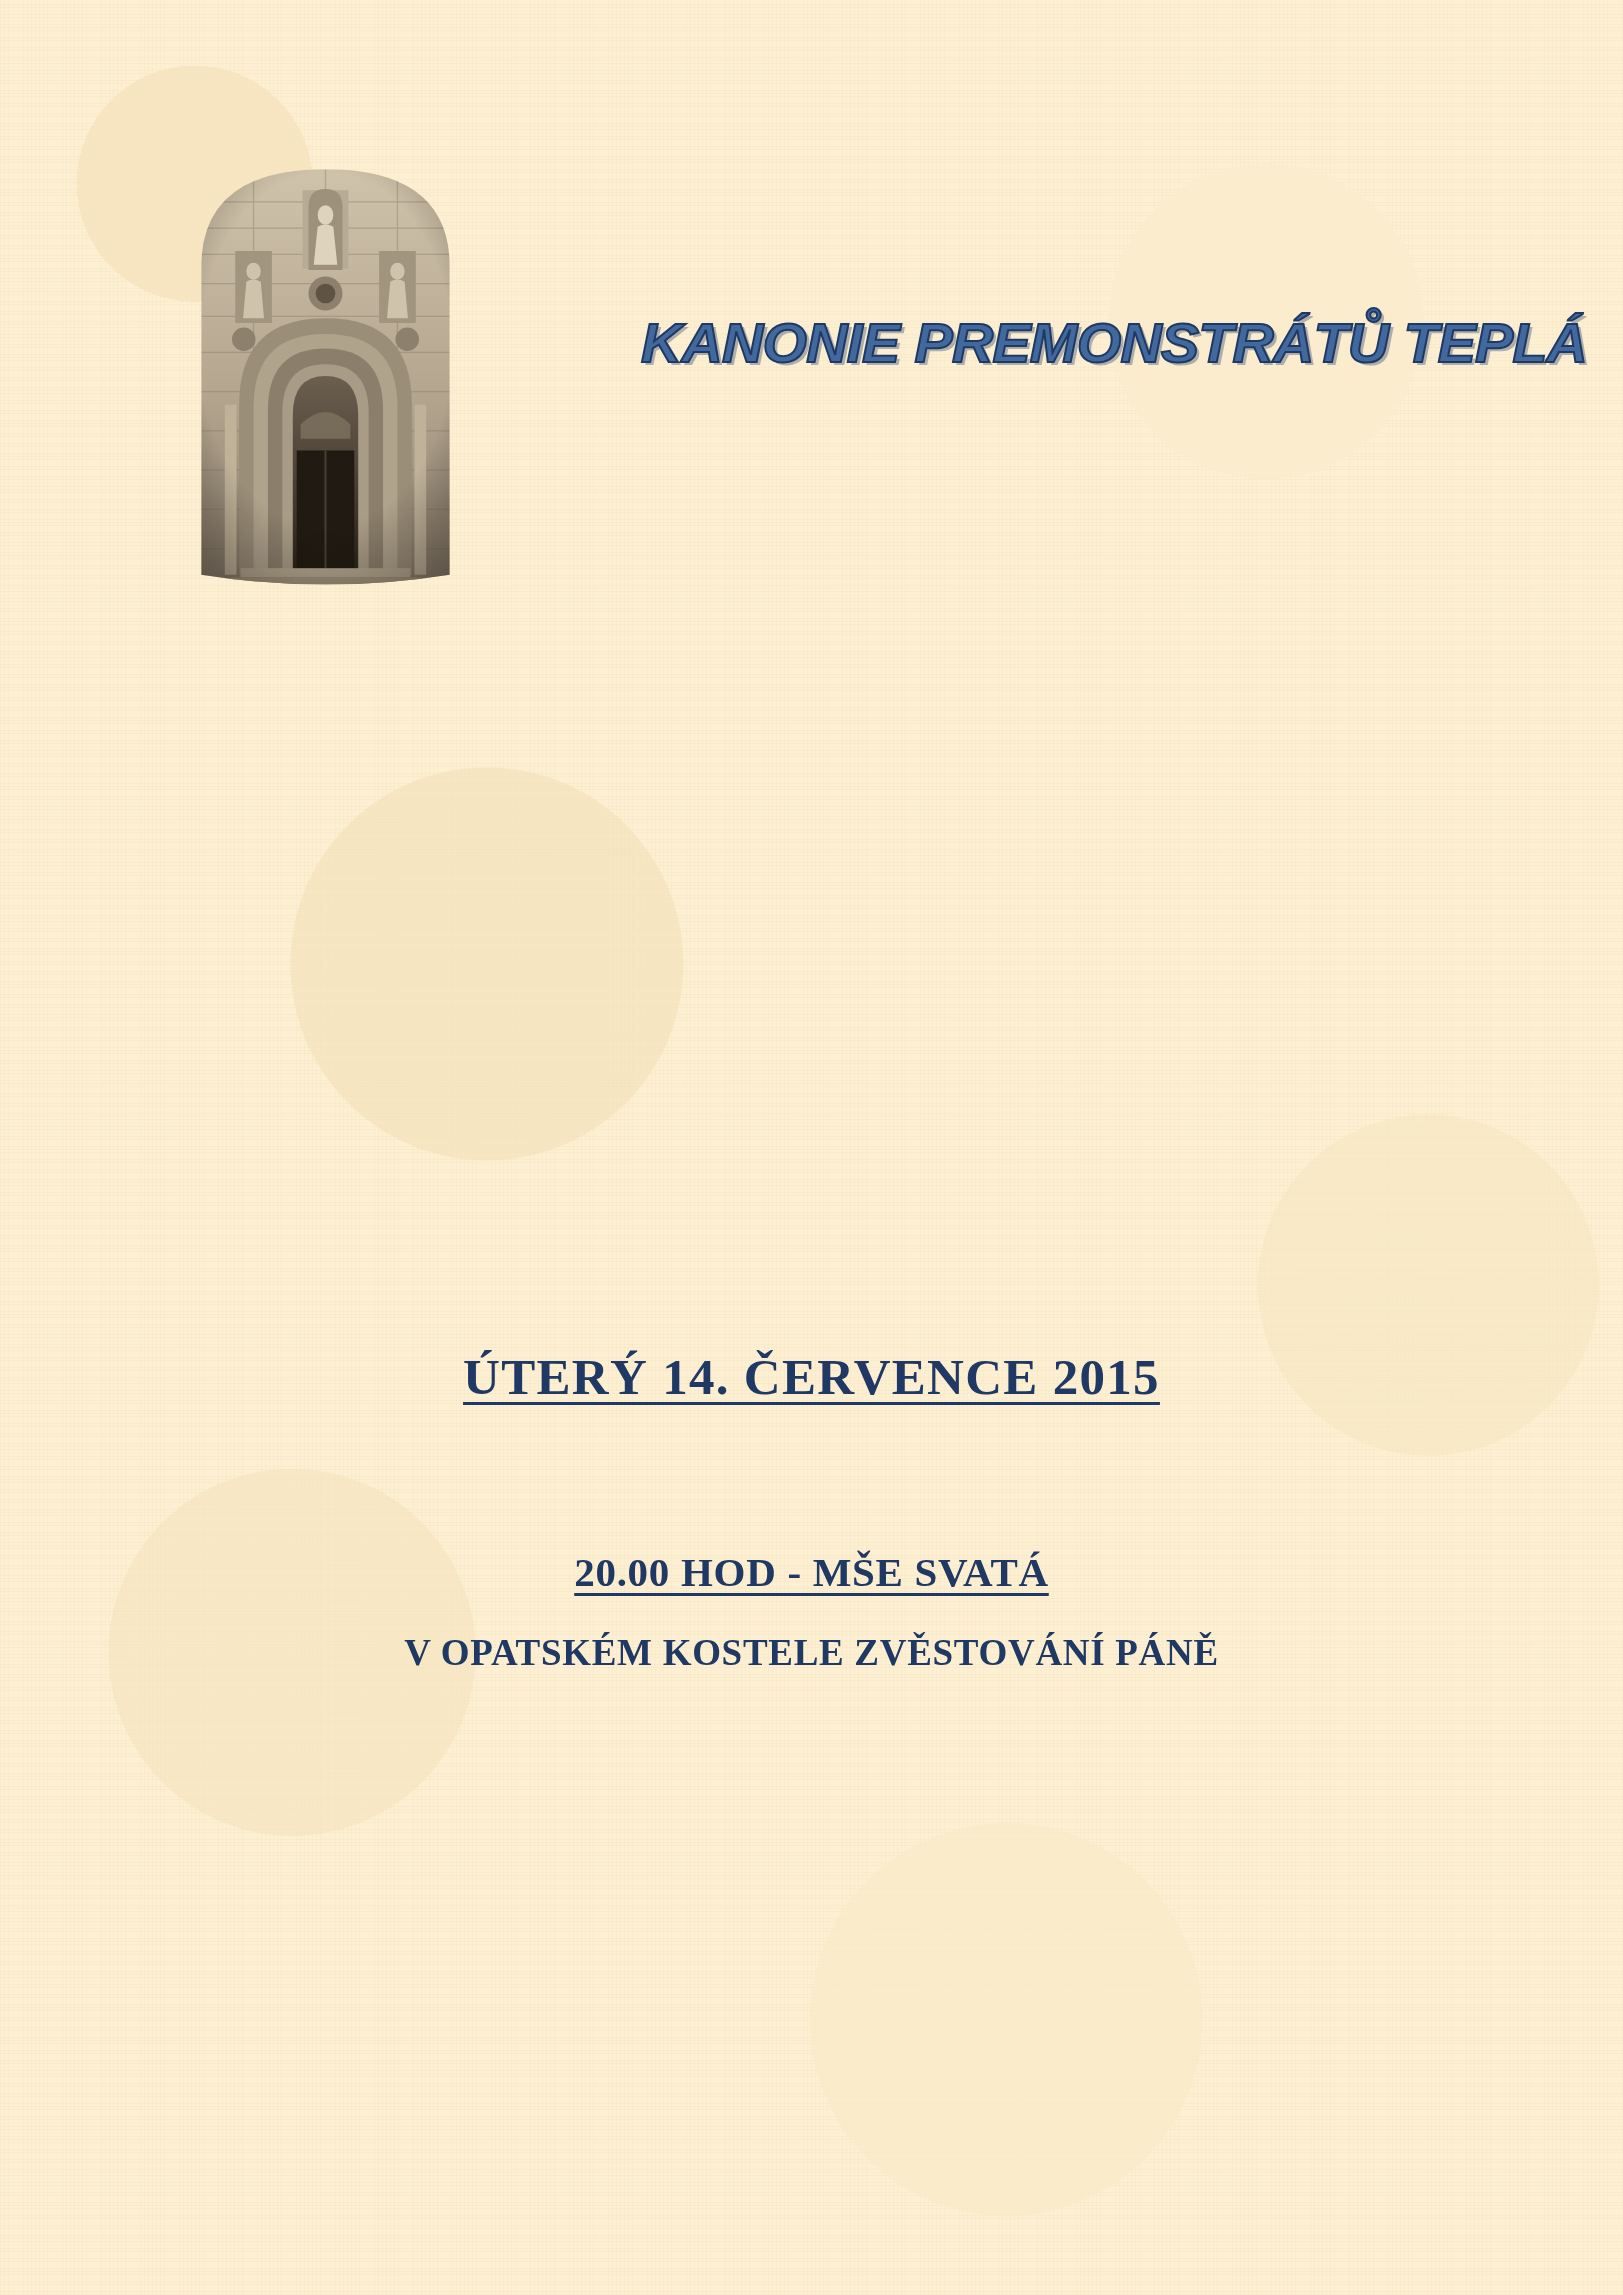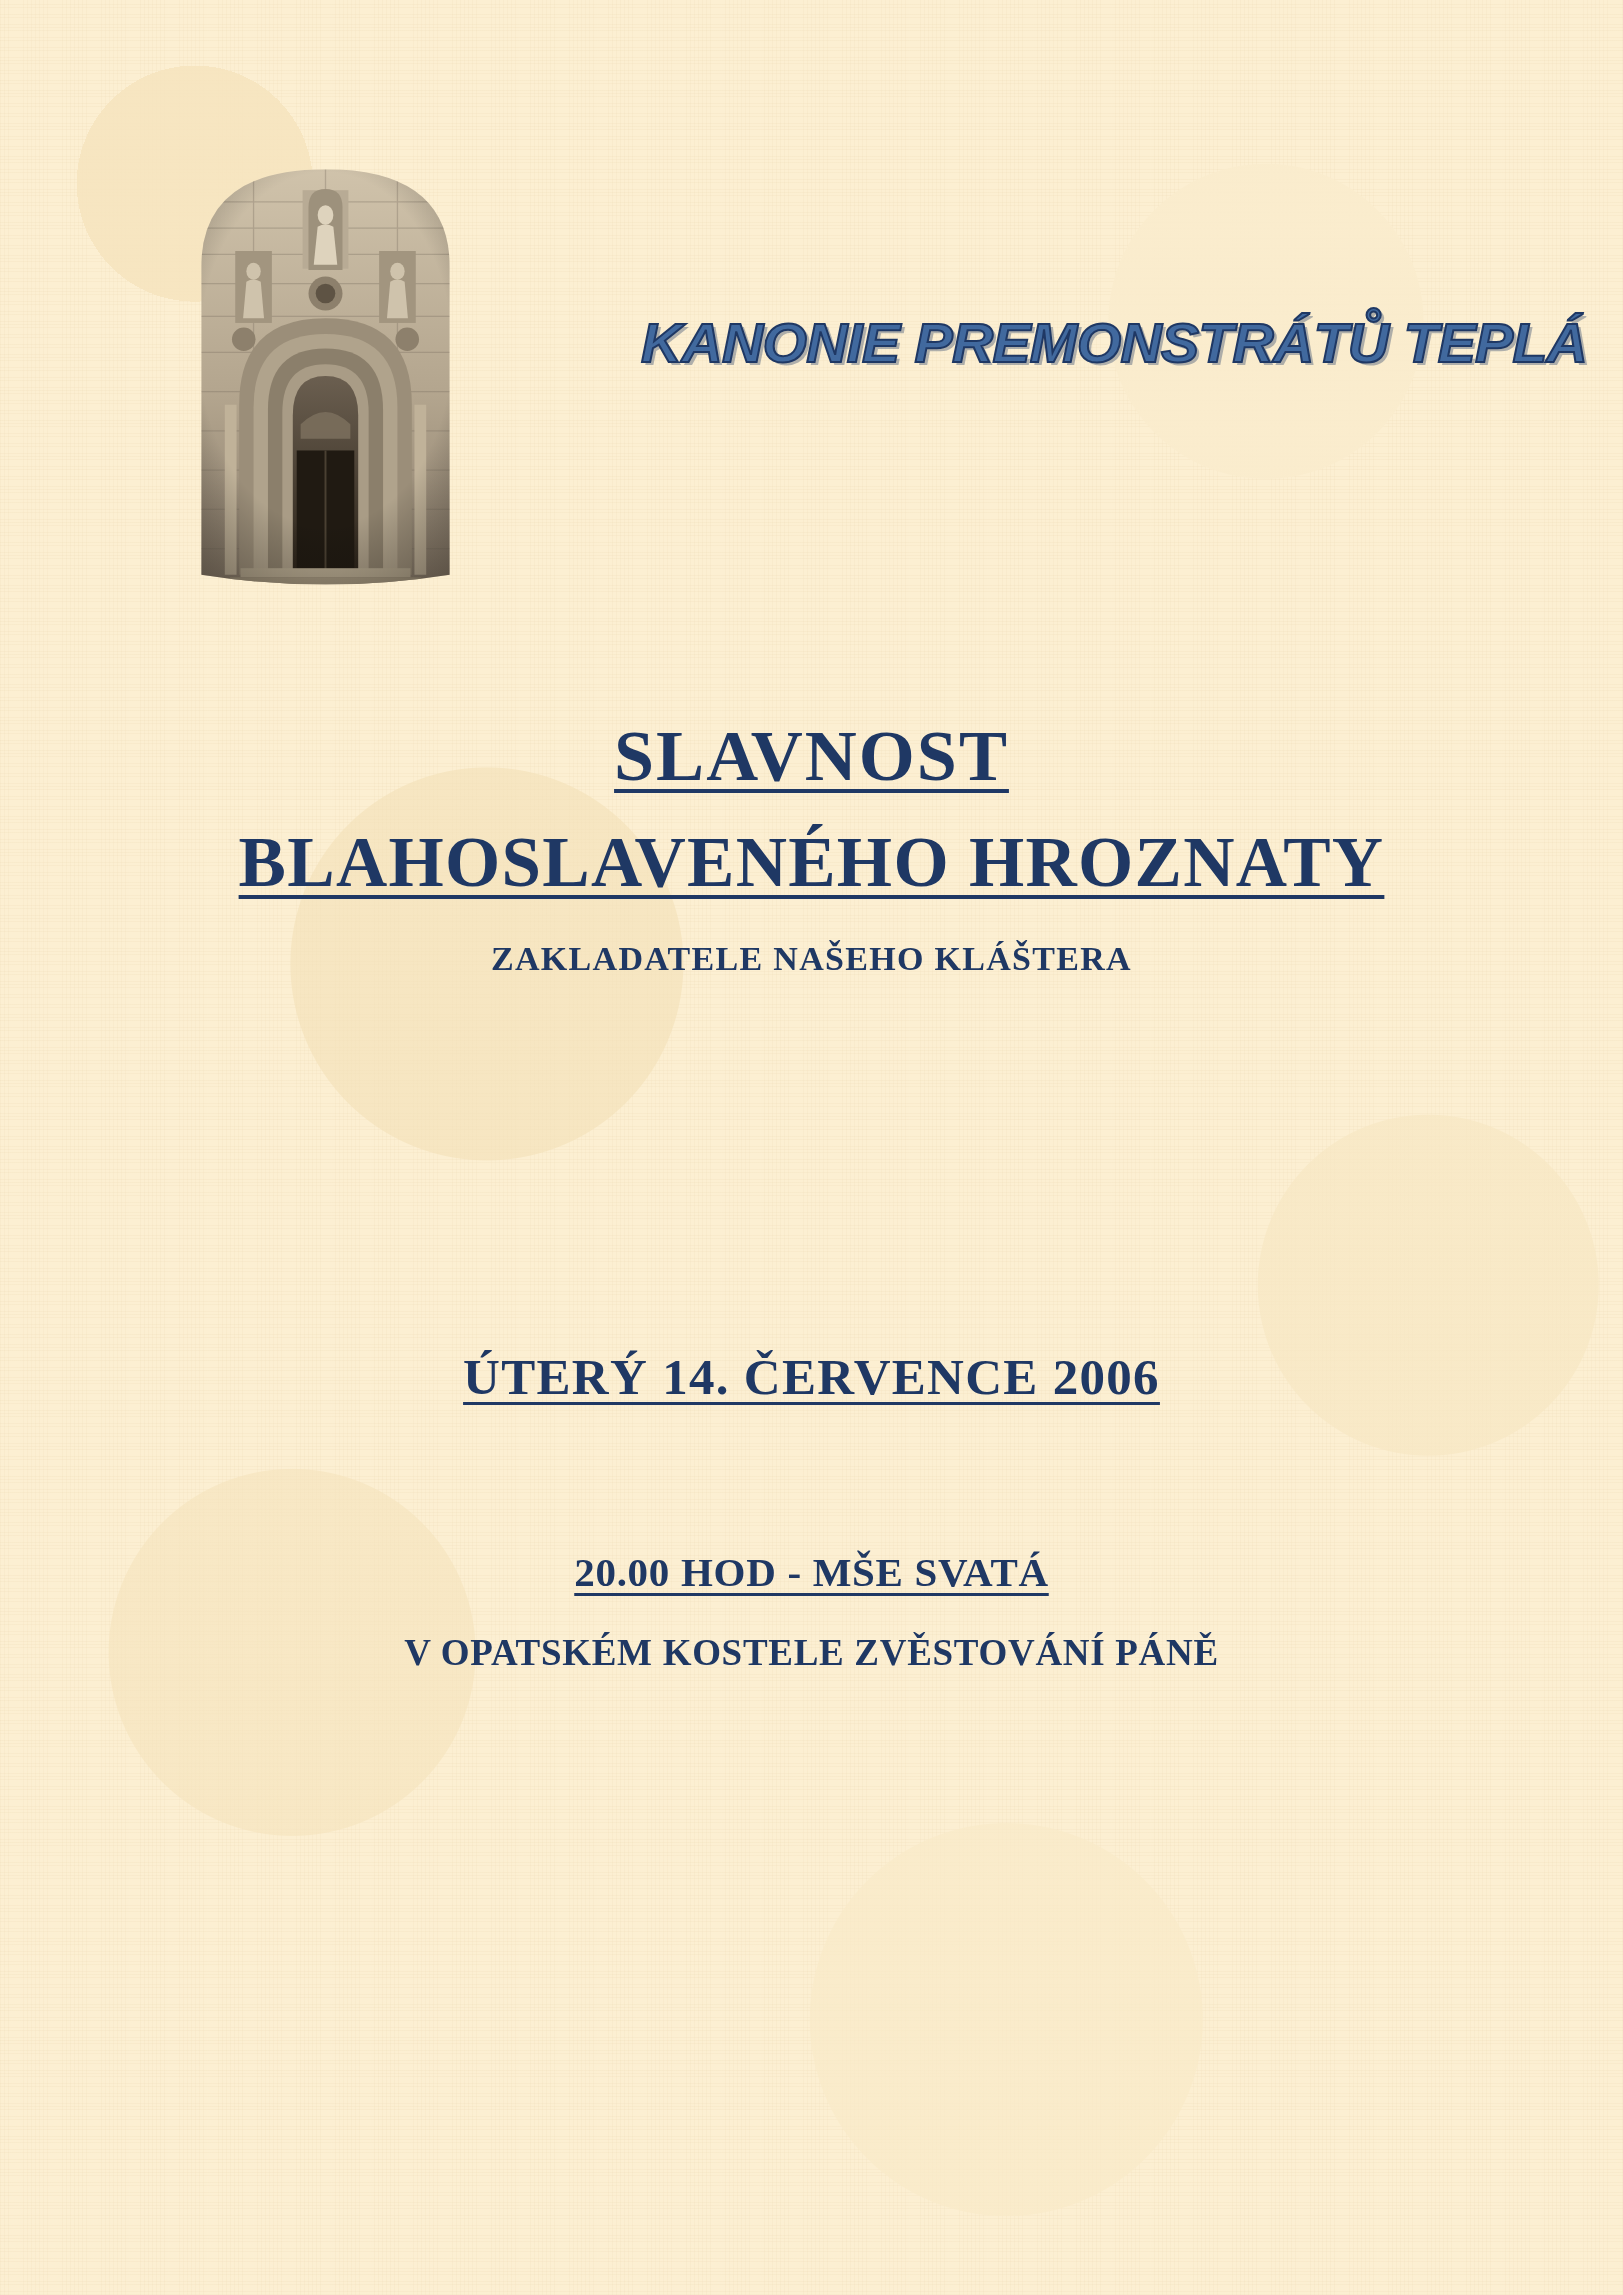--- a/index.html
+++ b/index.html
@@ -254,26 +254,21 @@
           <rect x="104" y="664" width="292" height="14" fill="#a3967e"></rect>
 
           <rect x="0" y="0" width="500" height="700" fill="url(#vign)"></rect>
         </g>
       </svg>
     </div>
 
     <div class="org-title">KANONIE PREMONSTRÁTŮ TEPLÁ</div>
   </div>
 
-  <div class="titles">
-    <div class="title-main">SLAVNOST</div>
-    <div class="title-main line2">BLAHOSLAVENÉHO HROZNATY</div>
-    <div class="subtitle">ZAKLADATELE NAŠEHO KLÁŠTERA</div>
-  </div>
-
-  <div class="date-line">ÚTERÝ 14. ČERVENCE 2006</div>
+
+  <div class="date-line">ÚTERÝ 14. ČERVENCE 2015</div>
 
   <div class="time-line">20.00 HOD - MŠE SVATÁ</div>
 
   <div class="place-line">V OPATSKÉM KOSTELE ZVĚSTOVÁNÍ PÁNĚ</div>
 
 </div>
 
 
 </body></html>

